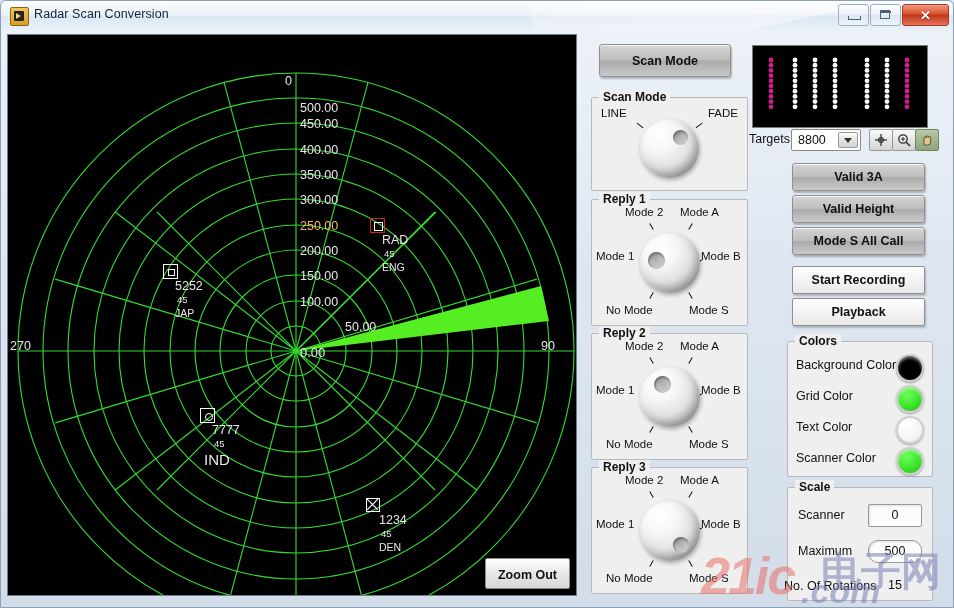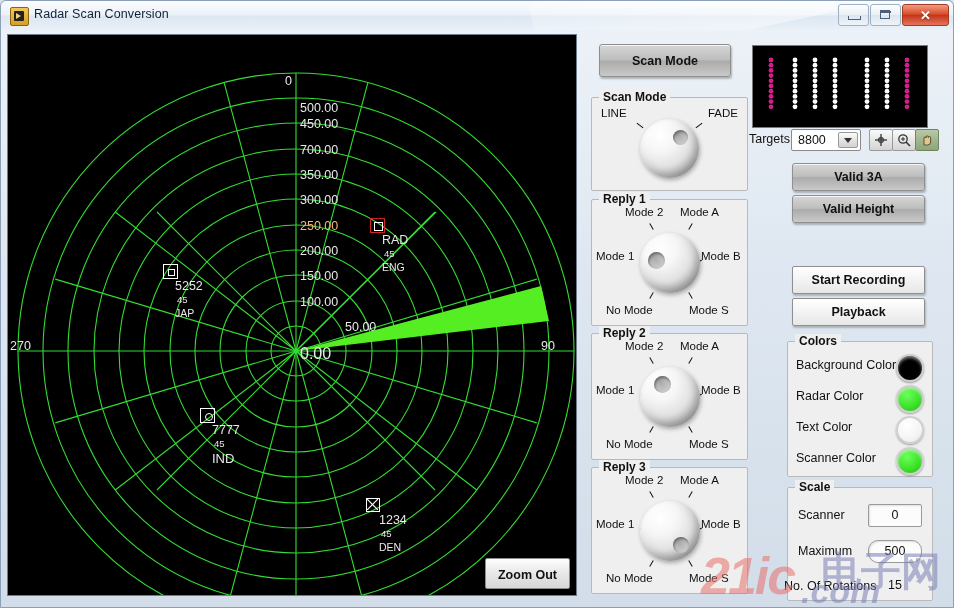--- a/index.html
+++ b/index.html
@@ -226,29 +226,29 @@
           <line x1="288" y1="316" x2="47.2" y2="244.1"></line>
           <line x1="288" y1="316" x2="107.2" y2="177.0"></line>
           <line x1="288" y1="316" x2="149.0" y2="177.0"></line>
           <line x1="288" y1="316" x2="216.1" y2="47.7"></line>
         </g>
 
         <path d="M288,316 L533,251 L541,286 Z" fill="#55ee22"></path>
       </g>
     </svg>
 
-    <div style="position:absolute;left:292px;top:310px;font-size:16px;color:#e8e8e8;">0.00</div>
+    <div style="position:absolute;left:292px;top:310px;font-size:13px;color:#e8e8e8;">0.00</div>
     <div style="position:absolute;left:292px;top:285px;font-size:12.5px;color:#e8e8e8;padding-left:45px;">50.00</div>
     <div style="position:absolute;left:292px;top:260px;font-size:12.5px;color:#e8e8e8;">100.00</div>
     <div style="position:absolute;left:292px;top:234px;font-size:12.5px;color:#e8e8e8;">150.00</div>
     <div style="position:absolute;left:292px;top:209px;font-size:12.5px;color:#e8e8e8;">200.00</div>
     <div style="position:absolute;left:292px;top:184px;font-size:12.5px;color:#fdba74;">250.00</div>
     <div style="position:absolute;left:292px;top:158px;font-size:12.5px;color:#e8e8e8;">300.00</div>
     <div style="position:absolute;left:292px;top:133px;font-size:12.5px;color:#e8e8e8;">350.00</div>
-    <div style="position:absolute;left:292px;top:108px;font-size:12.5px;color:#e8e8e8;">700.00</div>
+    <div style="position:absolute;left:292px;top:108px;font-size:12.5px;color:#e8e8e8;">400.00</div>
     <div style="position:absolute;left:292px;top:82px;font-size:12.5px;color:#e8e8e8;">450.00</div>
     <div style="position:absolute;left:292px;top:66px;font-size:12.5px;color:#e8e8e8;">500.00</div>
 
     <div style="position:absolute;left:277px;top:39px;font-size:12.5px;color:#e8e8e8;">0</div>
     <div style="position:absolute;left:533px;top:304px;font-size:12.5px;color:#e8e8e8;">90</div>
 
     <div style="position:absolute;left:2px;top:304px;font-size:12.5px;color:#e8e8e8;">270</div>
 
     <div style="position:absolute;left:155px;top:229px;">
       <div style="position:absolute;left:0;top:0;width:15px;height:15px;border:1.5px solid #ffffff;box-sizing:border-box;">
@@ -267,21 +267,21 @@
       <div style="position:absolute;left:14px;top:30px;font-size:9.5px;color:#e8e8e8;">45</div>
       <div style="position:absolute;left:12px;top:43px;font-size:10.5px;color:#e8e8e8;">ENG</div>
     </div>
 
     <div style="position:absolute;left:192px;top:373px;">
       <div style="position:absolute;left:0;top:0;width:15px;height:15px;border:1.5px solid #ffffff;box-sizing:border-box;">
         <div style="position:absolute;left:4px;top:4px;width:6px;height:6px;border:1px solid #ffffff;border-radius:50%;"></div>
       </div>
       <div style="position:absolute;left:12px;top:15px;font-size:12.5px;color:#e8e8e8;">7777</div>
       <div style="position:absolute;left:14px;top:30px;font-size:9.5px;color:#e8e8e8;">45</div>
-      <div style="position:absolute;left:12px;top:43px;font-size:13px;color:#e8e8e8;">IND</div>
+      <div style="position:absolute;left:4px;top:43px;font-size:15px;color:#e8e8e8;">IND</div>
     </div>
 
     <div style="position:absolute;left:358px;top:463px;">
       <div style="position:absolute;left:0;top:0;width:14px;height:14px;border:1.5px solid #ffffff;box-sizing:border-box;">
         <svg width="11" height="11" style="position:absolute;left:0;top:0;">
             <line x1="0" y1="0" x2="11" y2="11" stroke="#ffffff" stroke-width="1.2"></line>
             <line x1="11" y1="0" x2="0" y2="11" stroke="#ffffff" stroke-width="1.2"></line>
           </svg>
       </div>
       <div style="position:absolute;left:13px;top:15px;font-size:12.5px;color:#e8e8e8;">1234</div>
@@ -461,28 +461,29 @@
       </svg>
   </div>
   <div class="tool on" style="left:914px;top:128px;">
     <svg width="14" height="14">
         <path d="M4,12 L4,5 a1.1,1.1 0 0 1 2.2,0 L6.2,4 a1.1,1.1 0 0 1 2.2,0 L8.4,4.6 a1.1,1.1 0 0 1 2.2,0 L10.6,9 a3,3 0 0 1 -3,3 Z" fill="#e5c58a" stroke="#4a4a2a" stroke-width="0.9"></path>
       </svg>
   </div>
 
   <div class="btn-dark" style="left:791px;top:162px;width:131px;height:26px;">Valid 3A</div>
   <div class="btn-dark" style="left:791px;top:194px;width:131px;height:26px;">Valid Height</div>
+  <div class="btn-dark" style="left:791px;top:226px;width:131px;height:26px;">Mode S All Call</div>
   <div class="btn-light" style="left:791px;top:265px;width:131px;height:26px;">Start Recording</div>
   <div class="btn-light" style="left:791px;top:297px;width:131px;height:26px;">Playback</div>
 
   <div class="group" style="left:786px;top:340px;width:144px;height:134px;">
     <div class="glabel">Colors</div>
     <div class="crow" style="left:8px;top:16px;">Background Color</div>
     <div class="swatch" style="left:108px;top:12px;background:#000000;"></div>
-    <div class="crow" style="left:8px;top:47px;">Radar Color</div>
+    <div class="crow" style="left:8px;top:47px;">Grid Color</div>
     <div class="swatch" style="left:108px;top:43px;background:radial-gradient(circle at 38% 32%, #6bff58, #3ae028 60%, #27b018);"></div>
     <div class="crow" style="left:8px;top:78px;">Text Color</div>
     <div class="swatch" style="left:108px;top:74px;background:radial-gradient(circle at 38% 32%, #ffffff, #f4f4f4 60%, #e2e2e2);"></div>
     <div class="crow" style="left:8px;top:109px;">Scanner Color</div>
     <div class="swatch" style="left:108px;top:105px;background:radial-gradient(circle at 38% 32%, #6bff58, #3ae028 60%, #27b018);"></div>
   </div>
 
   <div class="group" style="left:786px;top:486px;width:144px;height:112px;">
     <div class="glabel">Scale</div>
     <div class="srow" style="left:10px;top:20px;">Scanner</div>

